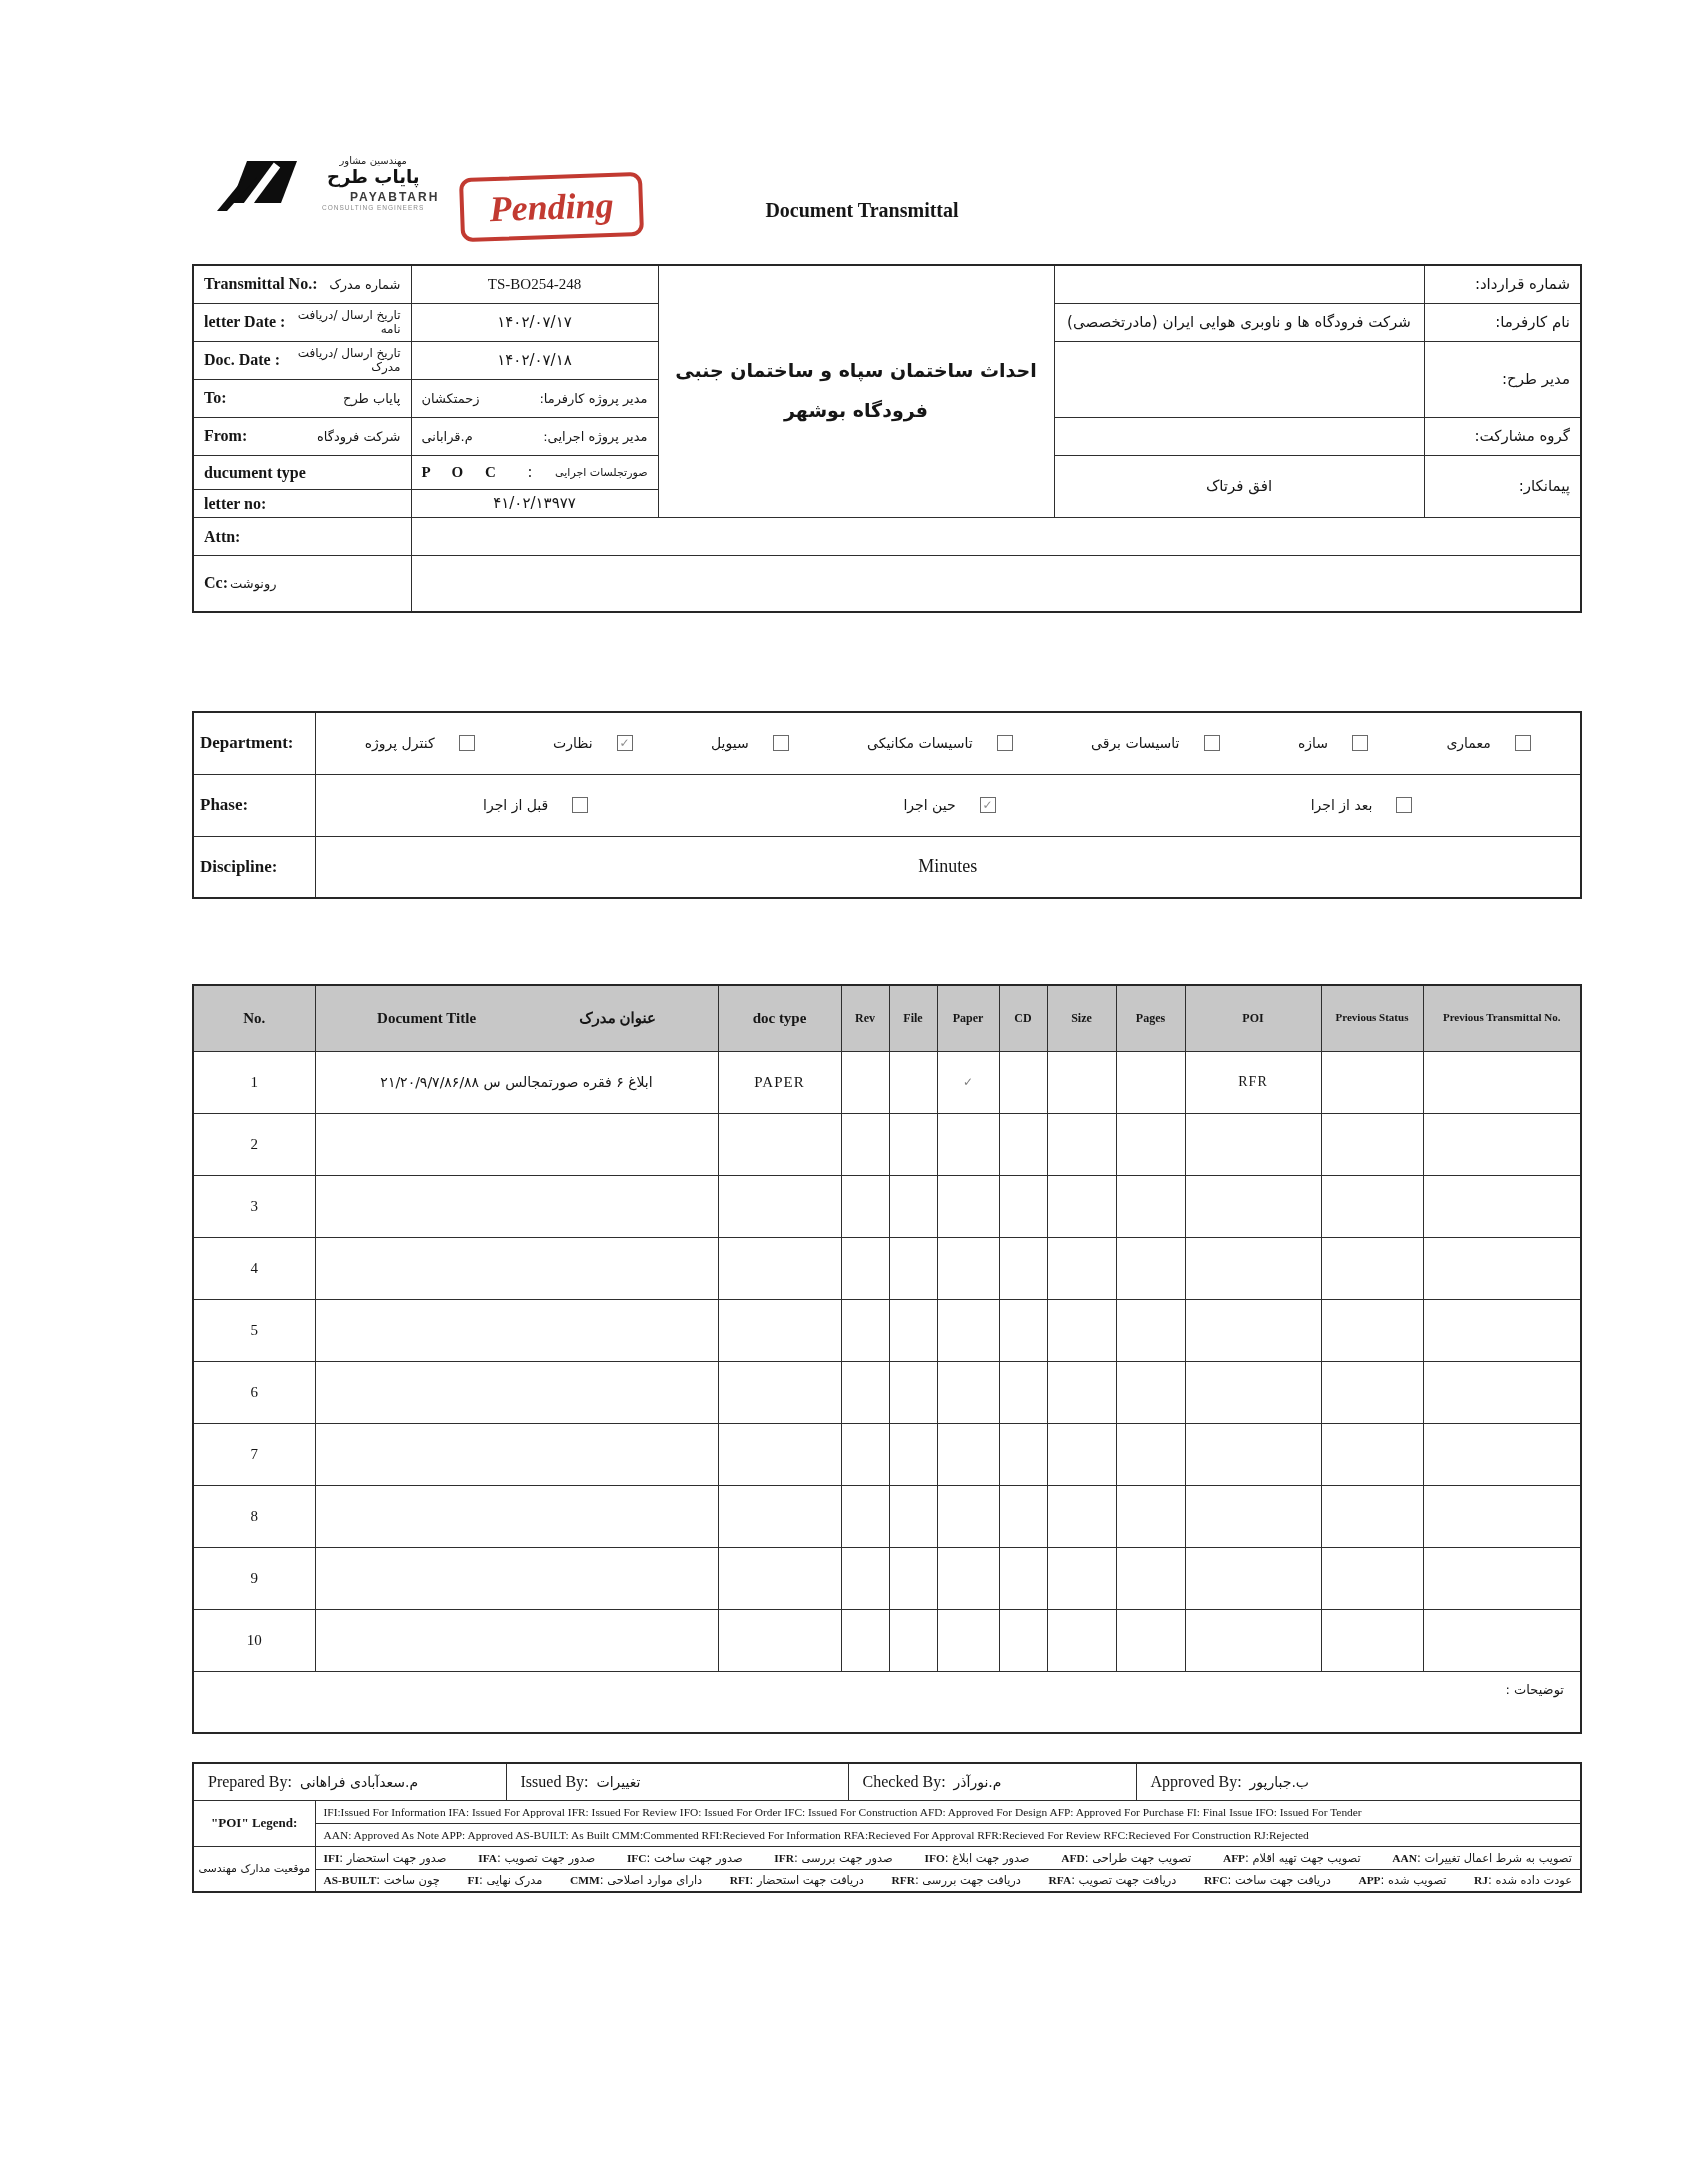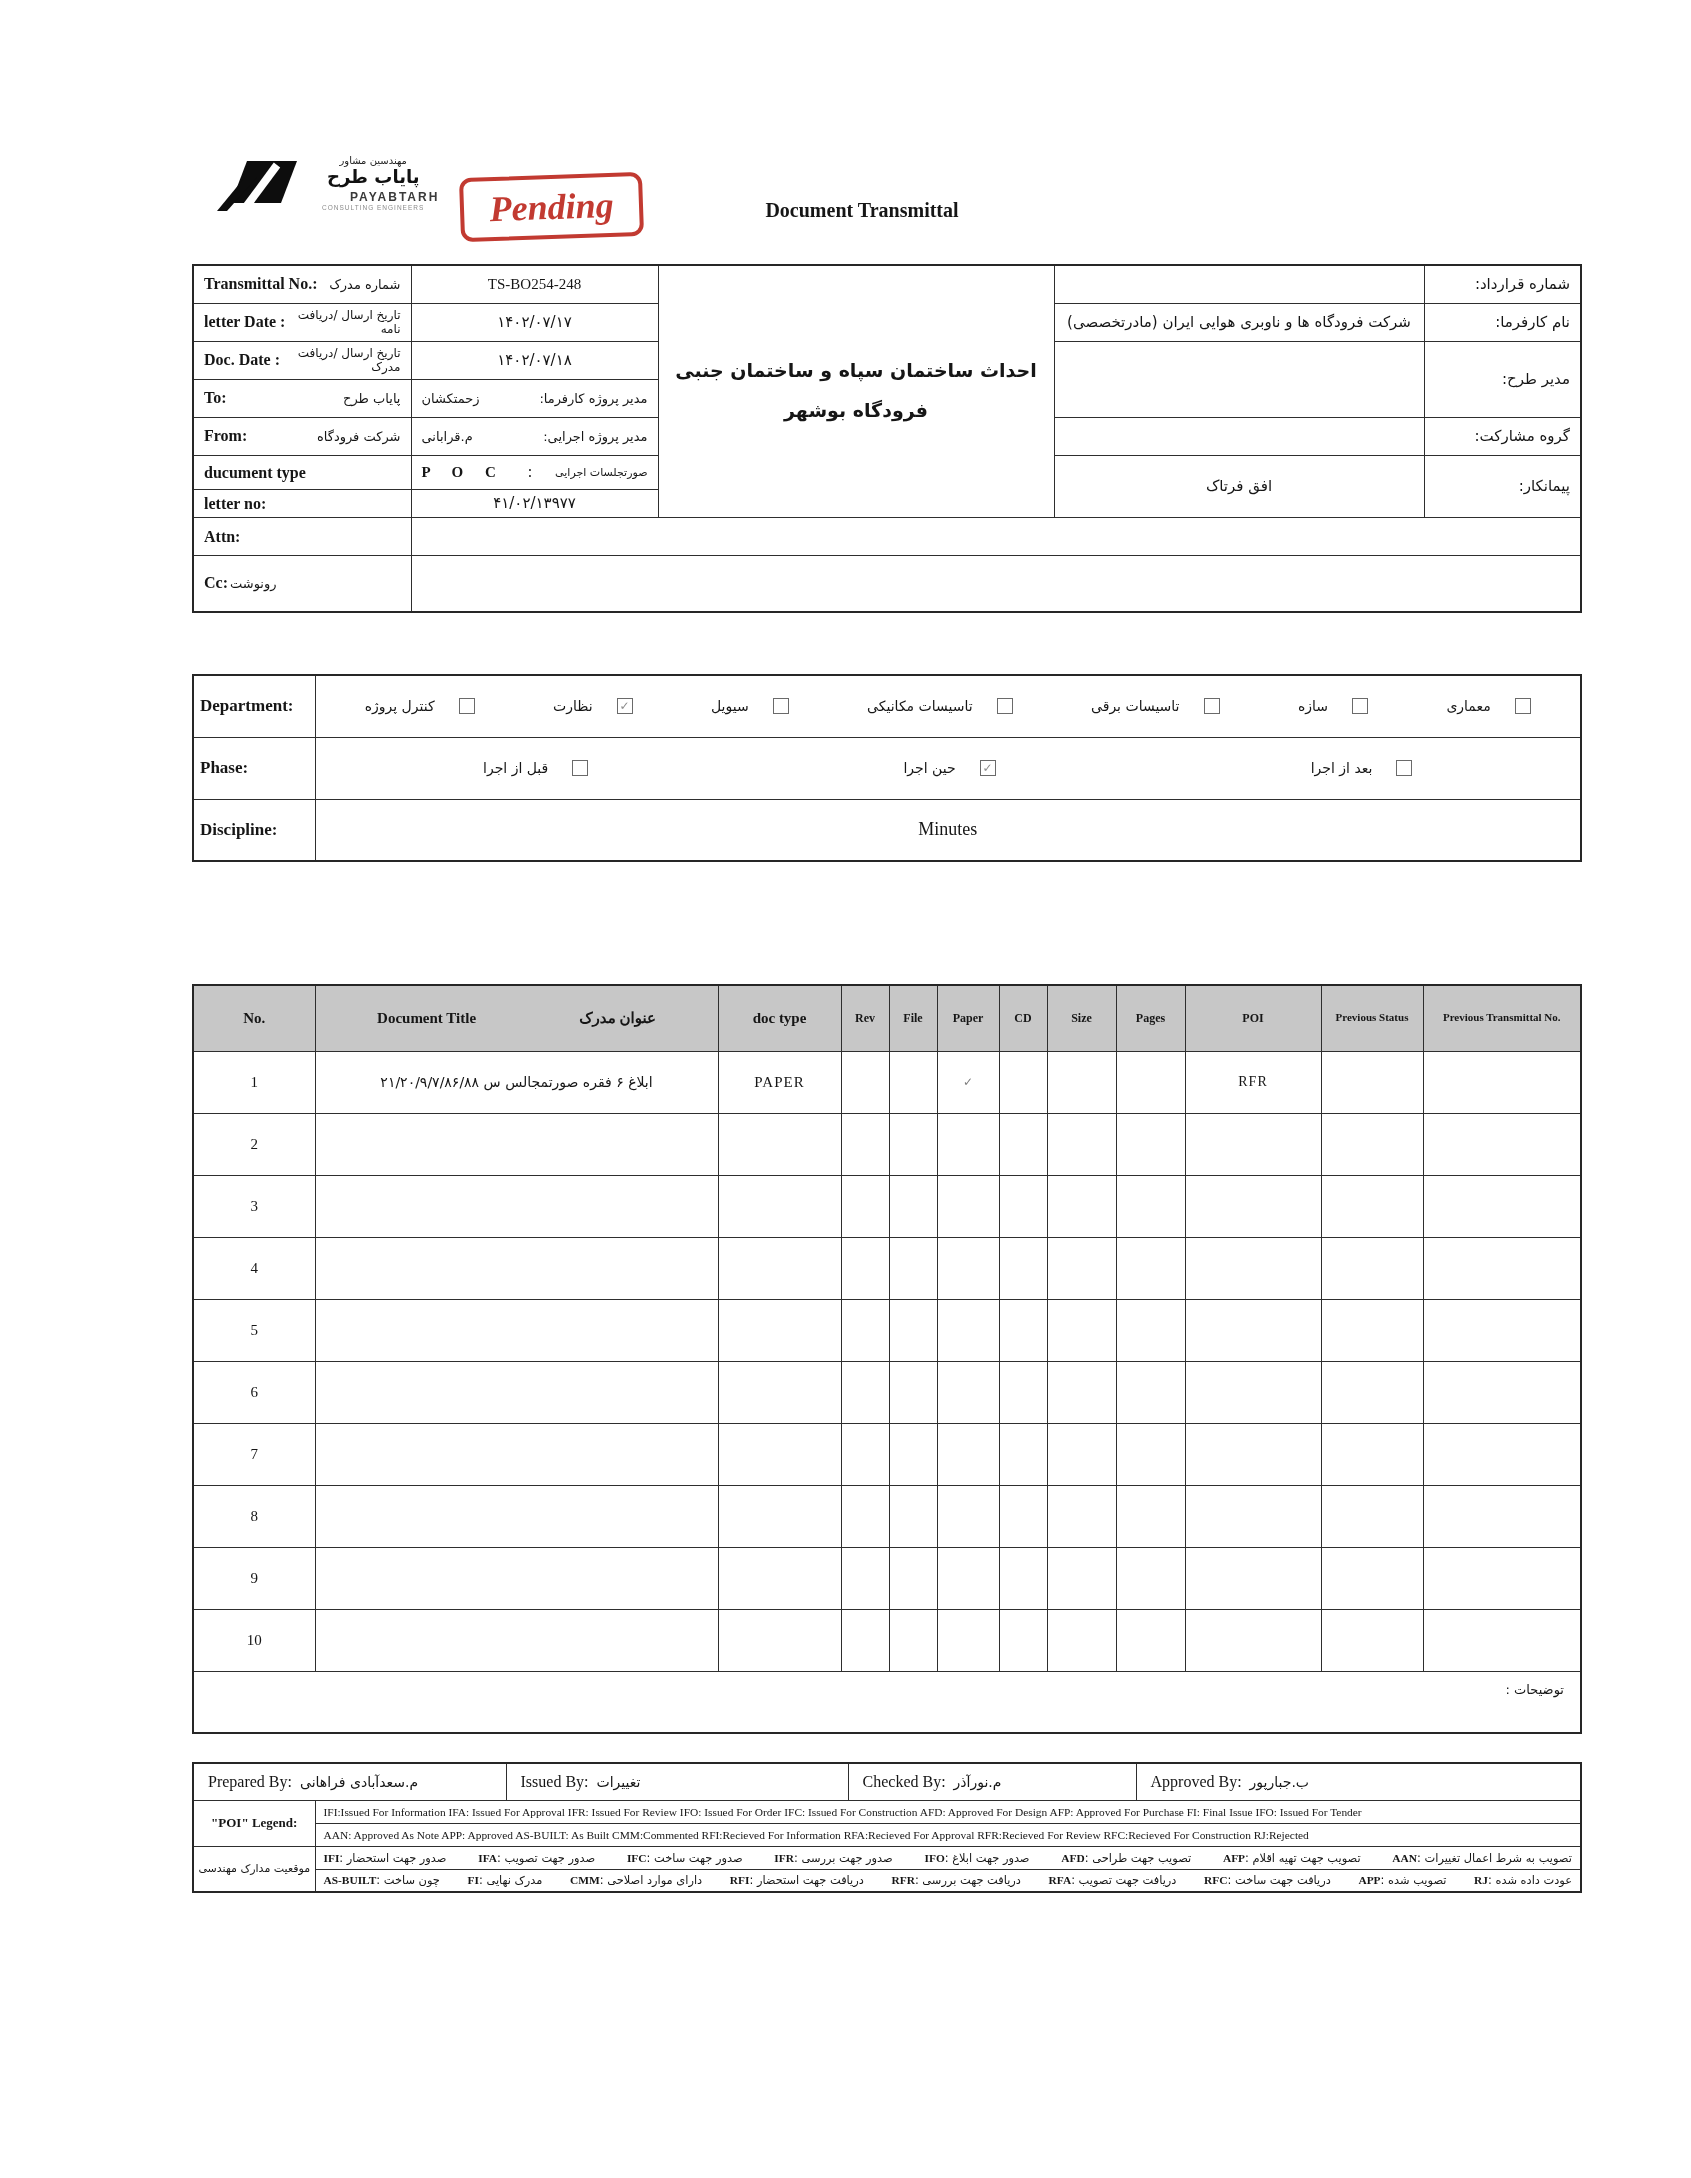--- a/index.html
+++ b/index.html
@@ -27,21 +27,21 @@
 
   .doc-title { position: absolute; left: 862px; top: 199px; transform: translateX(-50%);
                font-family: "Liberation Serif", serif; font-weight: bold; font-size: 20px; white-space: nowrap; }
 
   
   table { border-collapse: collapse; table-layout: fixed; position: absolute; left: 192px; width: 1388px; background: #fff; }
   table { border: 2px solid #262626; }
   td { border: 1.5px solid #2e2e2e; padding: 2px 10px; vertical-align: middle; overflow: hidden; }
 
   .t1 { top: 264px; }
-  .t2 { top: 674px; }
+  .t2 { top: 711px; }
   .t3 { top: 984px; }
   .t4 { top: 1762px; border-radius: 6px; }
 
   .h38 { height: 38px; } .h34 { height: 34px; } .h28 { height: 28px; } .h57 { height: 57px; }
   .h62 { height: 62px; } .h66 { height: 66px; } .h137 { height: 136px; }
   .h37 { height: 37px; } .h23 { height: 23px; }
 
   
   .split { display: flex; justify-content: space-between; align-items: center; width: 100%; }
   .split.rtl { direction: rtl; }

